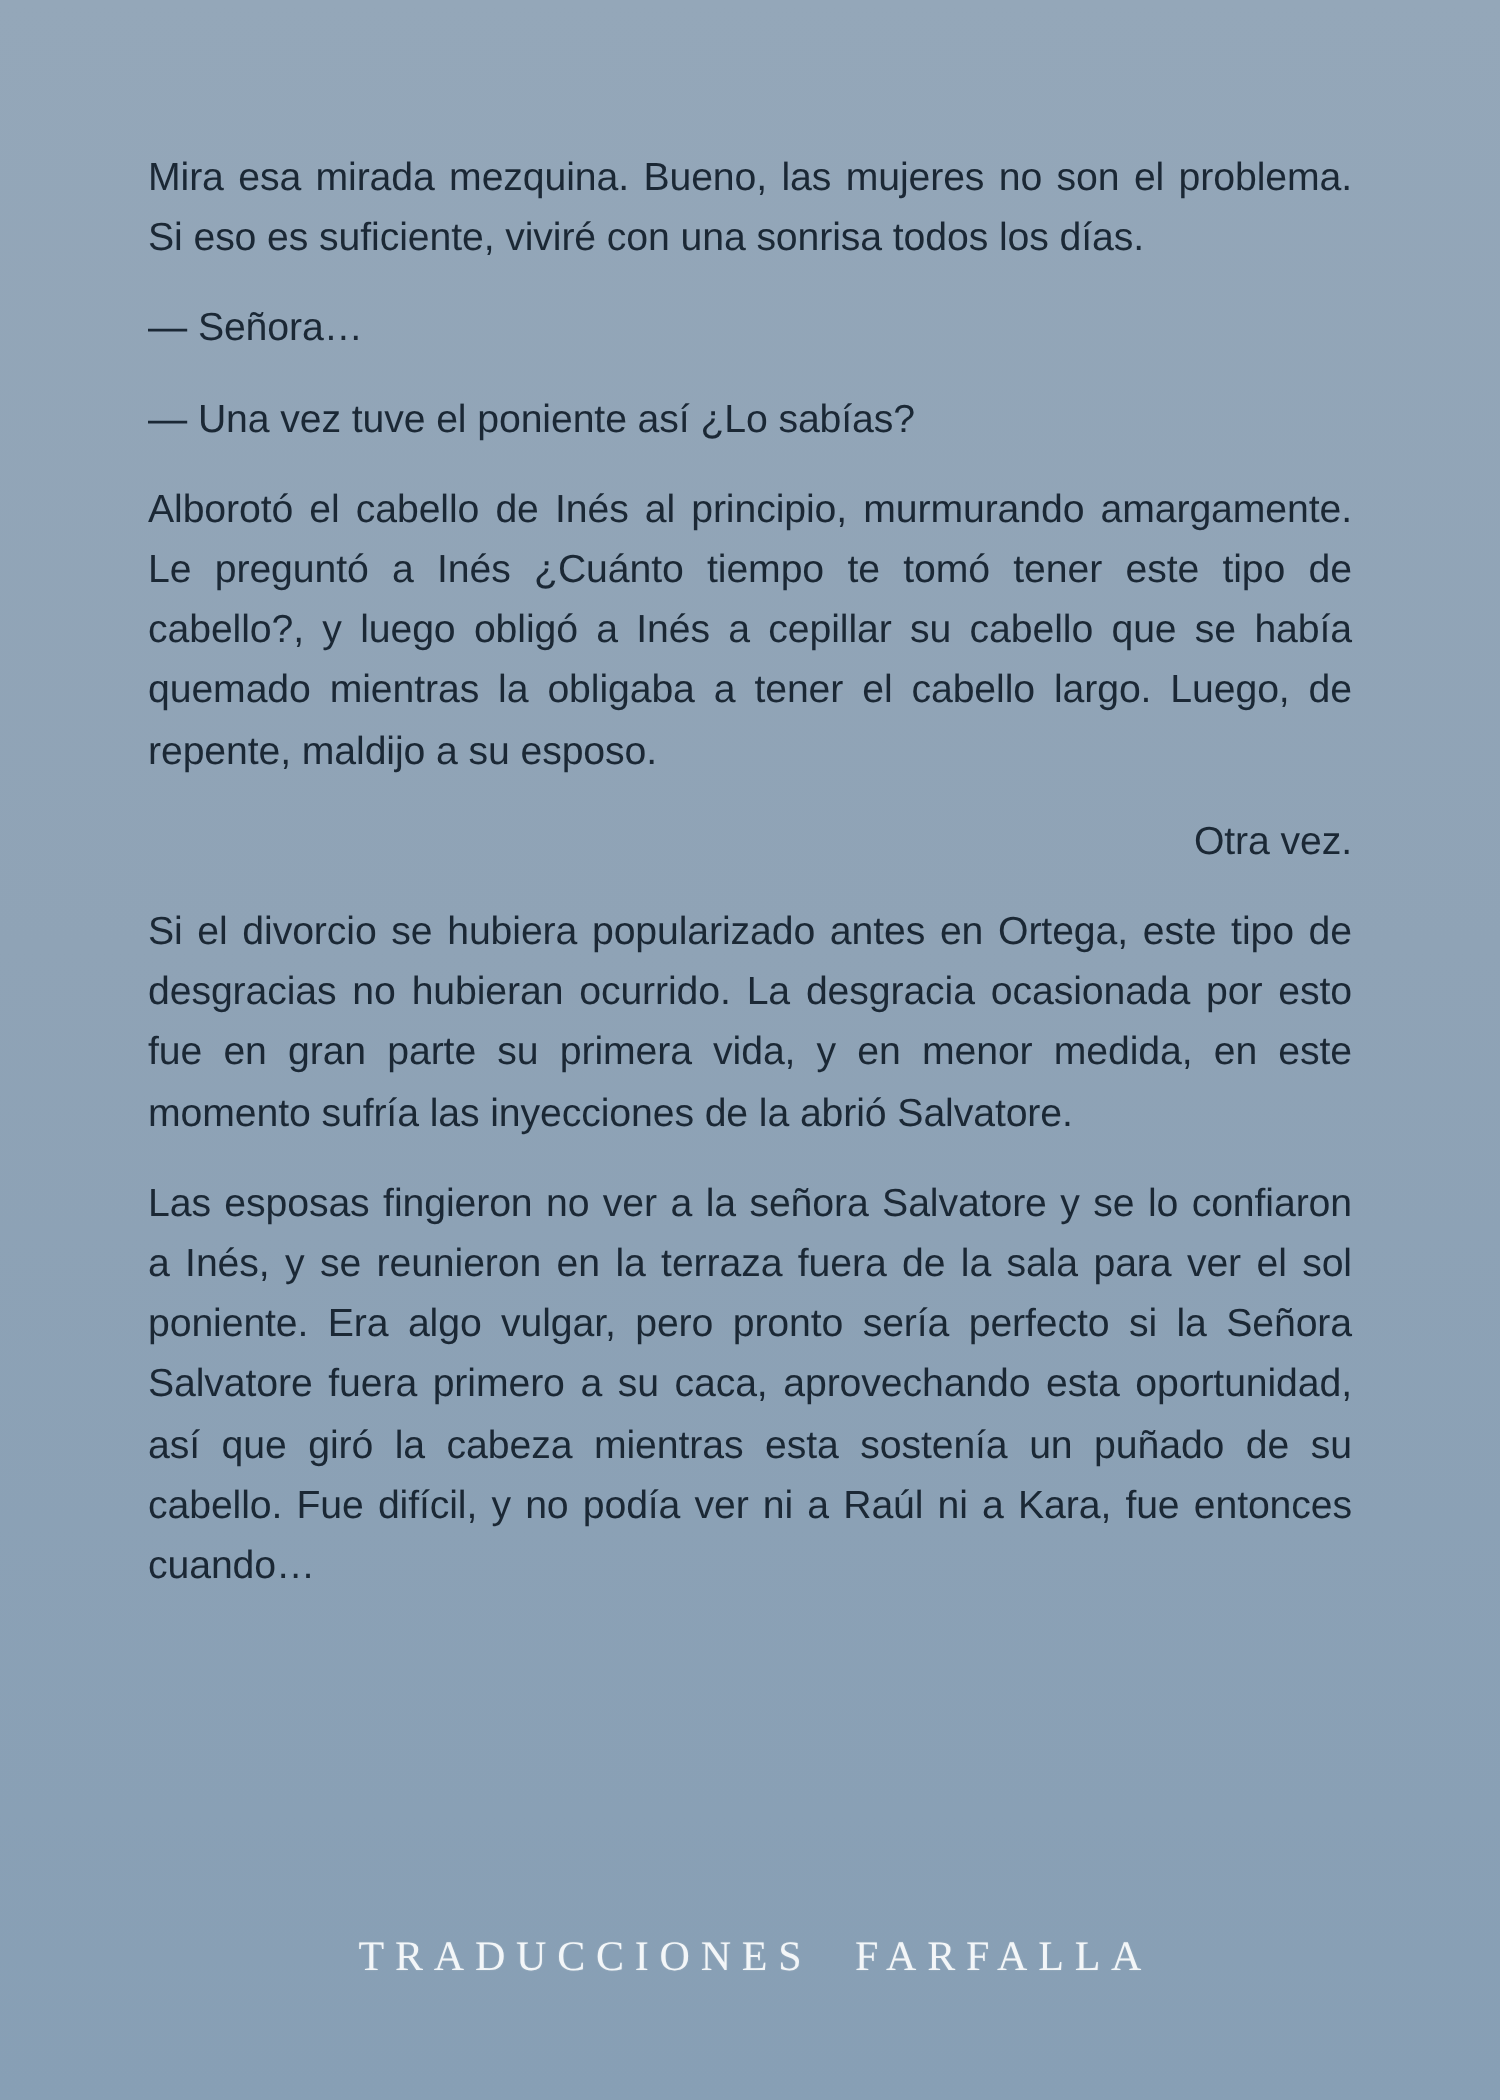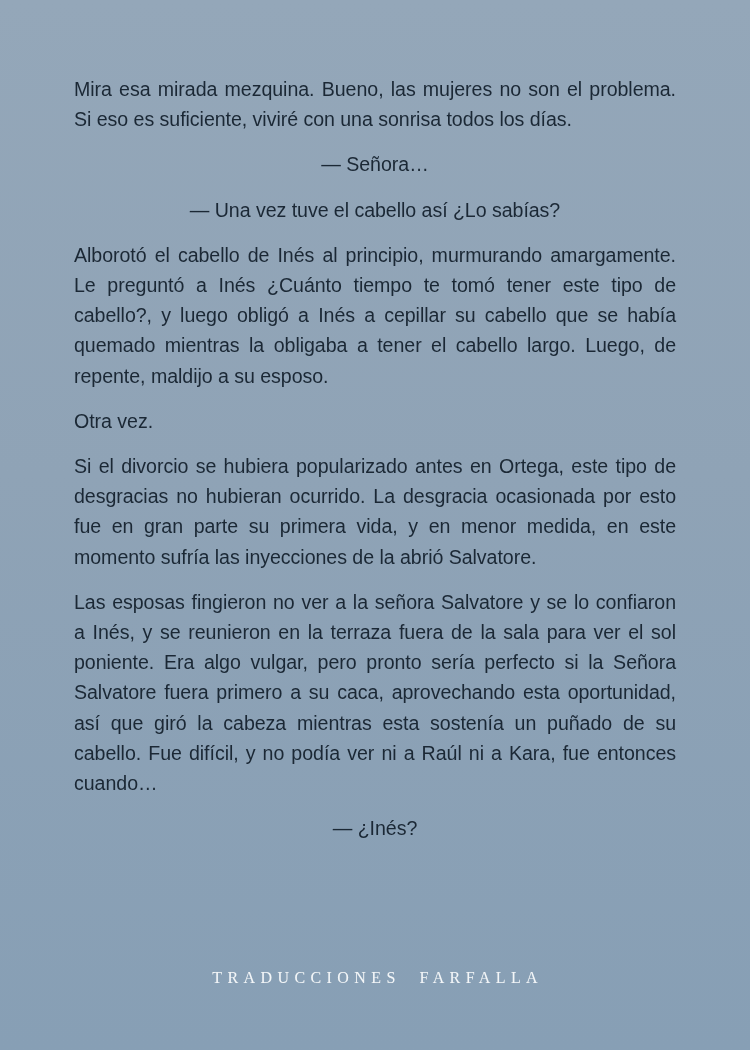--- a/index.html
+++ b/index.html
@@ -33,64 +33,63 @@
     color: #1b2835;
     text-align: justify;
     text-justify: inter-word;
     letter-spacing: -0.05px;
     word-spacing: 0px;
     -webkit-font-smoothing: antialiased;
   }
 
   
   .para.dialogue {
-    text-align: center;
+    text-align: left;
   }
   .para.short {
-    text-align: left;
+    text-align: right;
   }
 
   #page-watermark {
     position: absolute;
     left: 0;
     right: 0;
     top: 968px;
     text-align: center;
     font-family: "Liberation Serif", serif;
-    font-size: 16px;
+    font-size: 21px;
     line-height: 20px;
     letter-spacing: 5.4px;
     color: #f3f6f8;
     text-indent: 5.4px;
     white-space: pre;
     pointer-events: none;
     text-shadow: 0 0 1px rgba(255,255,255,0.25);
   }
 </style>
 </head>
 <body>
 
 <div id="reader-page">
 
   <div id="reader-content">
 
     <p class="para">Mira esa mirada mezquina. Bueno, las mujeres no son el problema. Si eso es suficiente, viviré con una sonrisa todos los días.</p>
 
     <p class="para dialogue">— Señora…</p>
 
-    <p class="para dialogue">— Una vez tuve el cabello así ¿Lo sabías?</p>
+    <p class="para dialogue">— Una vez tuve el poniente así ¿Lo sabías?</p>
 
     <p class="para">Alborotó el cabello de Inés al principio, murmurando amargamente. Le preguntó a Inés ¿Cuánto tiempo te tomó tener este tipo de cabello?, y luego obligó a Inés a cepillar su cabello que se había quemado mientras la obligaba a tener el cabello largo. Luego, de repente, maldijo a su esposo.</p>
 
     <p class="para short">Otra vez.</p>
 
     <p class="para">Si el divorcio se hubiera popularizado antes en Ortega, este tipo de desgracias no hubieran ocurrido. La desgracia ocasionada por esto fue en gran parte su primera vida, y en menor medida, en este momento sufría las inyecciones de la abrió Salvatore.</p>
 
     <p class="para">Las esposas fingieron no ver a la señora Salvatore y se lo confiaron a Inés, y se reunieron en la terraza fuera de la sala para ver el sol poniente. Era algo vulgar, pero pronto sería perfecto si la Señora Salvatore fuera primero a su caca, aprovechando esta oportunidad, así que giró la cabeza mientras esta sostenía un puñado de su cabello. Fue difícil, y no podía ver ni a Raúl ni a Kara, fue entonces cuando…</p>
 
-    <p class="para dialogue">— ¿Inés?</p>
 
 
   </div>
 
   <div id="page-watermark">TRADUCCIONES  FARFALLA</div>
 
 </div>
 
 </body></html>

